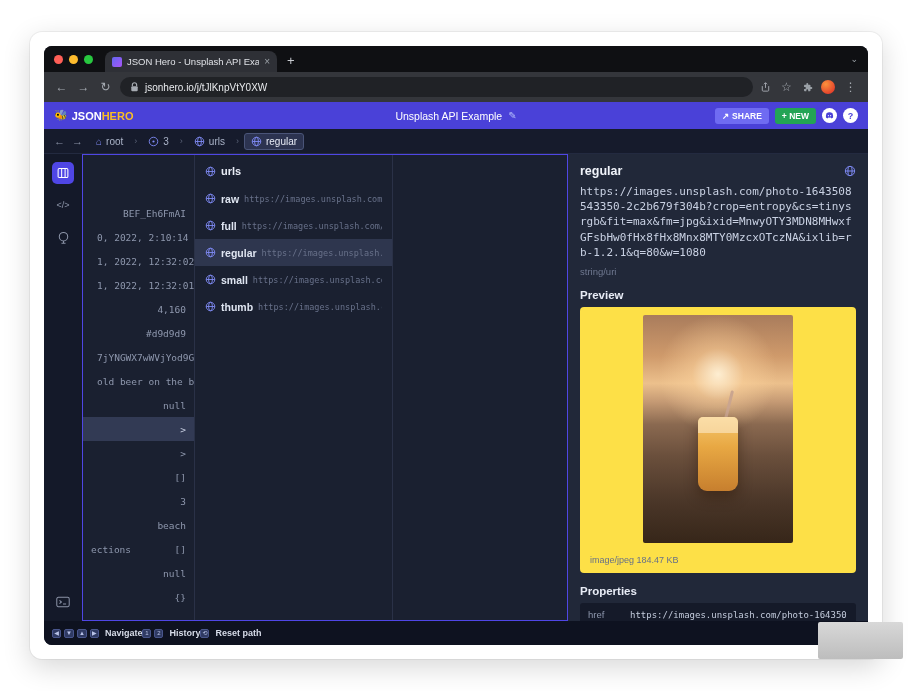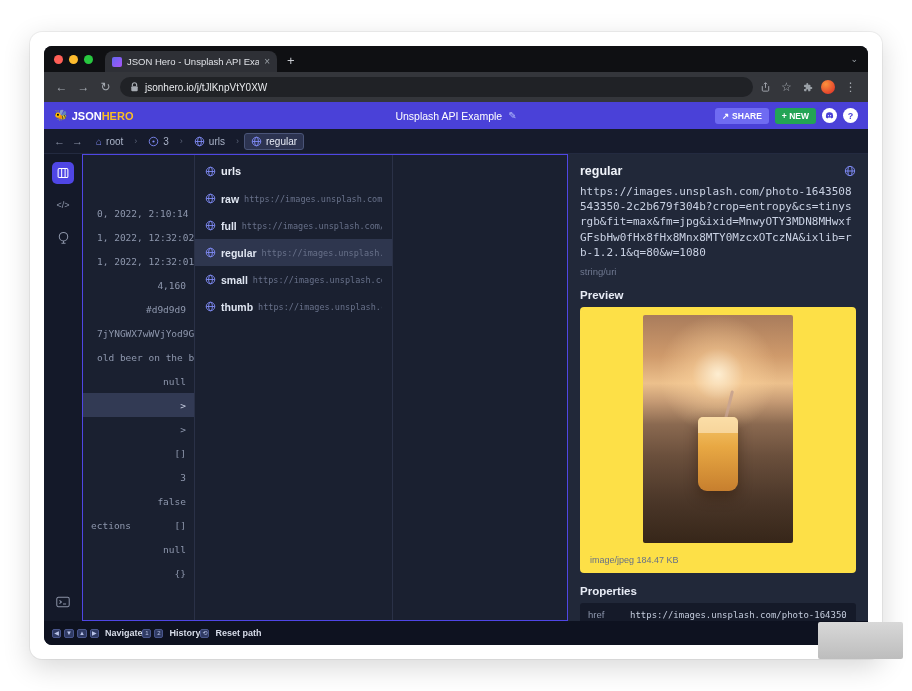--- a/index.html
+++ b/index.html
@@ -245,20 +245,24 @@
               <rect x="1" y="1" width="16" height="12" rx="2"></rect>
               <path d="M4.5 5l2.5 2-2.5 2M9 9.5h4"></path>
             </svg>
         </span>
       </div>
 
       <div class="columns">
         <div class="col1" id="col1">
             <div class="c1row">
               <span class="c1key"></span>
+              <span class="c1val">BEF_Eh6FmAI</span>
+            </div>
+            <div class="c1row">
+              <span class="c1key"></span>
               <span class="c1val">0, 2022, 2:10:14 AM …</span>
             </div>
             <div class="c1row">
               <span class="c1key"></span>
               <span class="c1val">1, 2022, 12:32:02 PM.</span>
             </div>
             <div class="c1row">
               <span class="c1key"></span>
               <span class="c1val">1, 2022, 12:32:01 P…</span>
             </div>
@@ -293,21 +297,21 @@
             <div class="c1row">
               <span class="c1key"></span>
               <span class="c1val">[]</span>
             </div>
             <div class="c1row">
               <span class="c1key"></span>
               <span class="c1val">3</span>
             </div>
             <div class="c1row">
               <span class="c1key"></span>
-              <span class="c1val">false</span>
+              <span class="c1val">beach</span>
             </div>
             <div class="c1row">
               <span class="c1key">ections</span>
               <span class="c1val">[]</span>
             </div>
             <div class="c1row">
               <span class="c1key"></span>
               <span class="c1val">null</span>
             </div>
             <div class="c1row">

